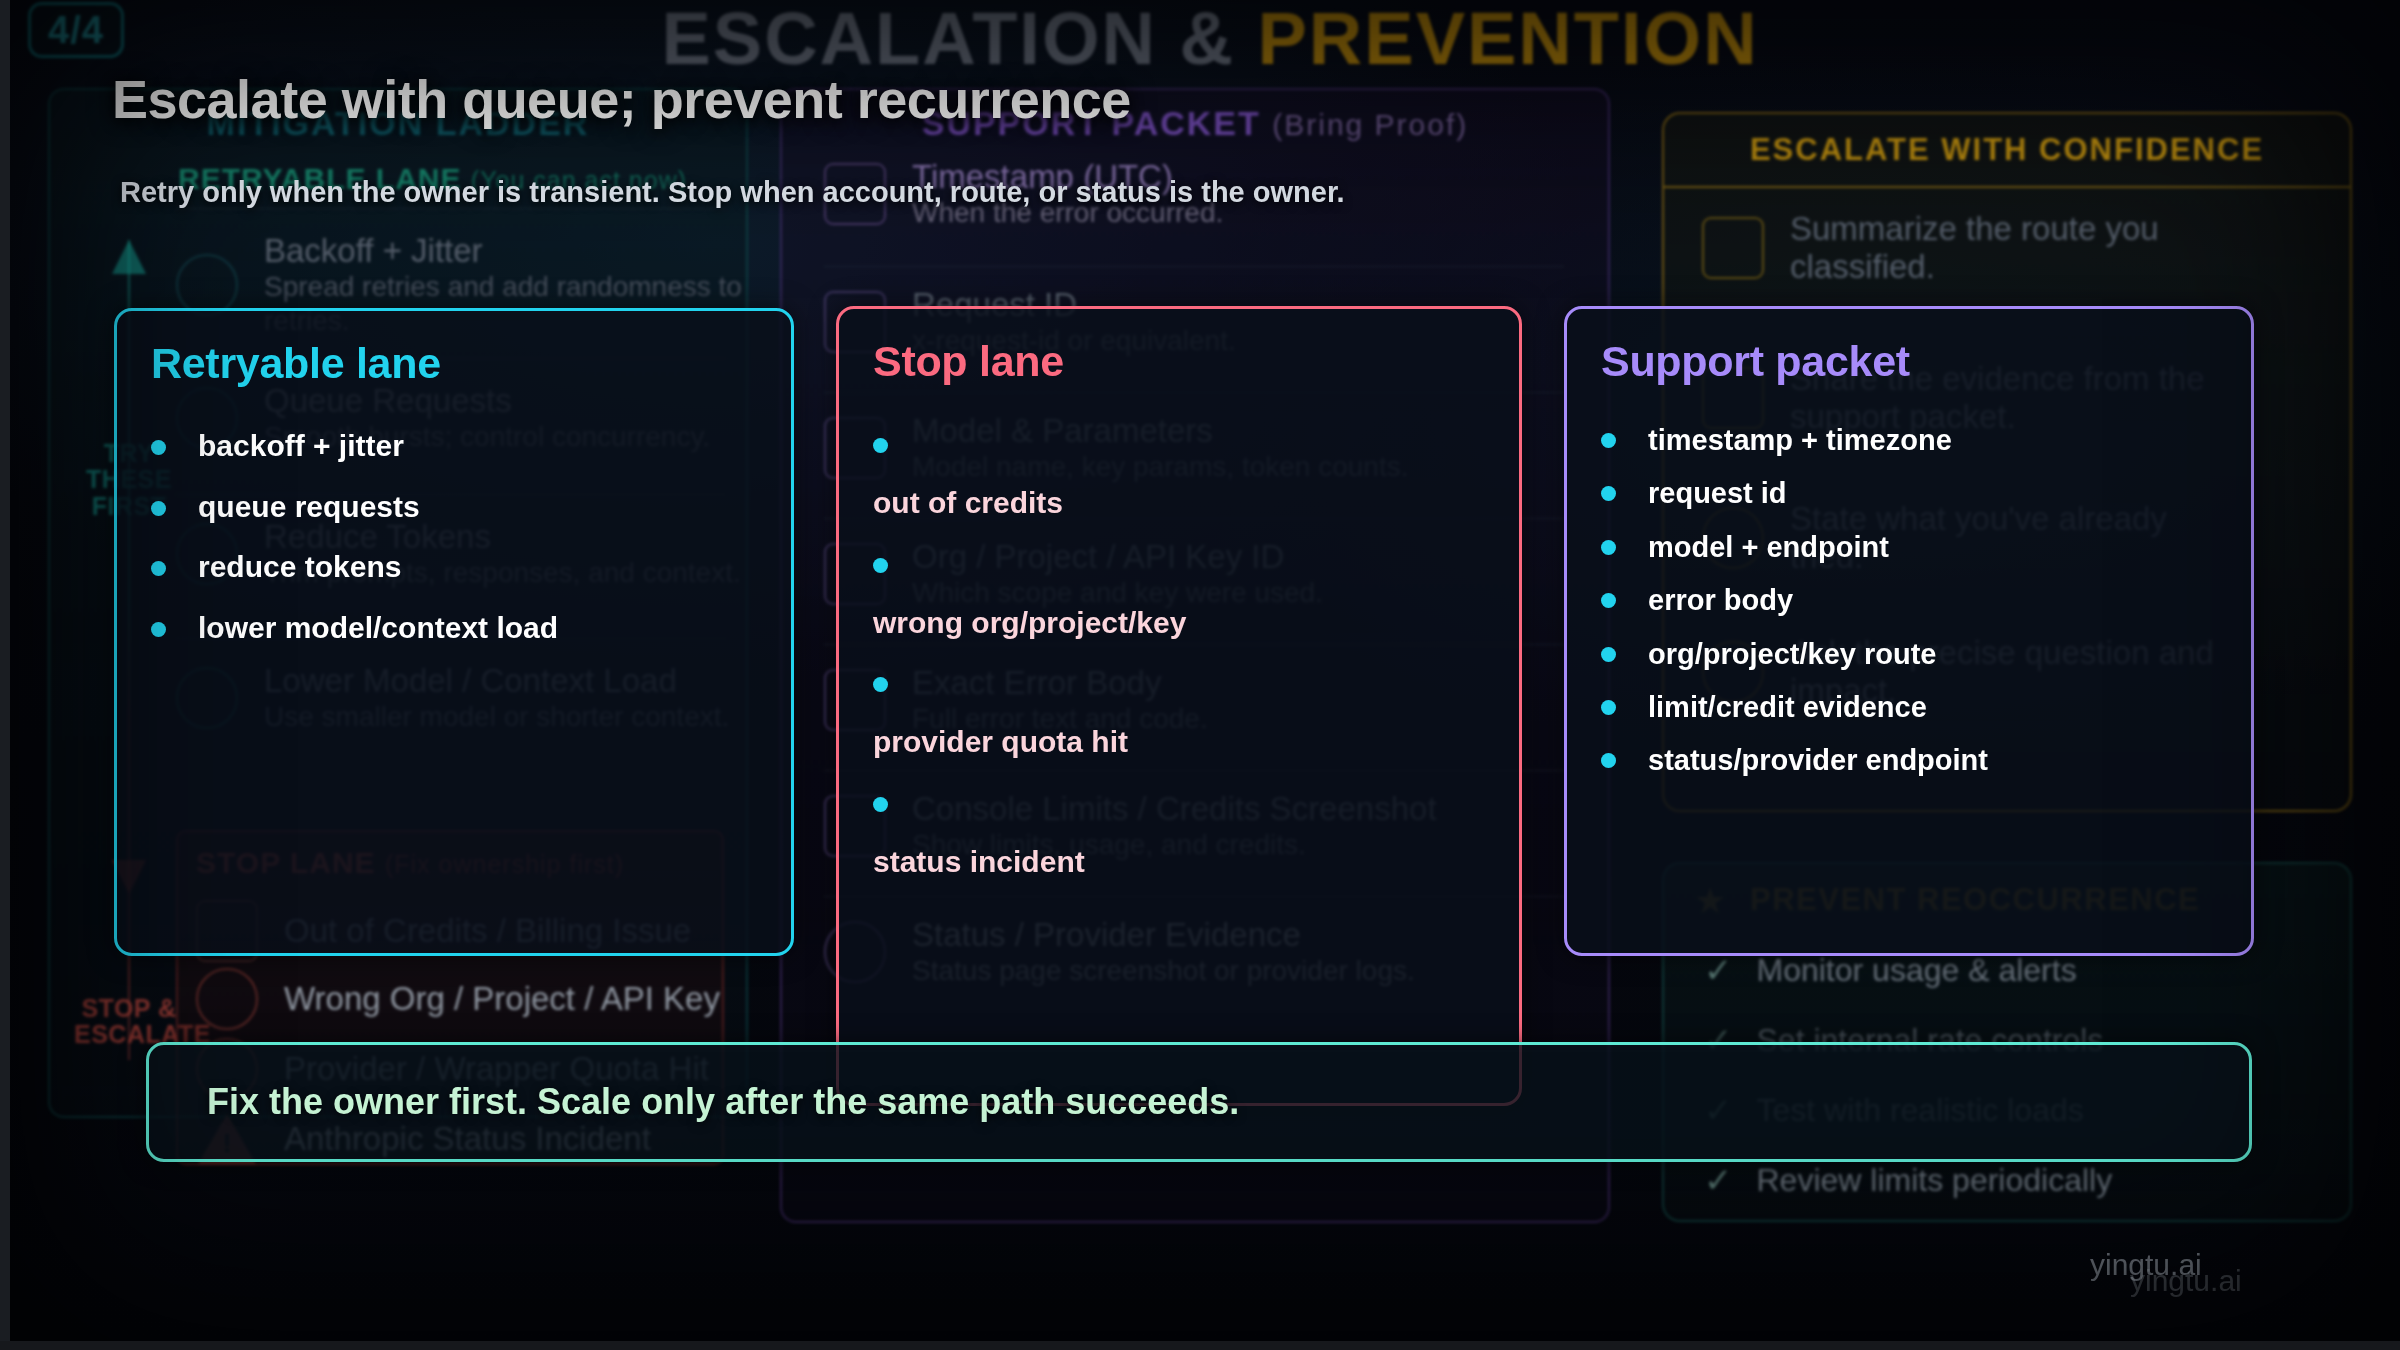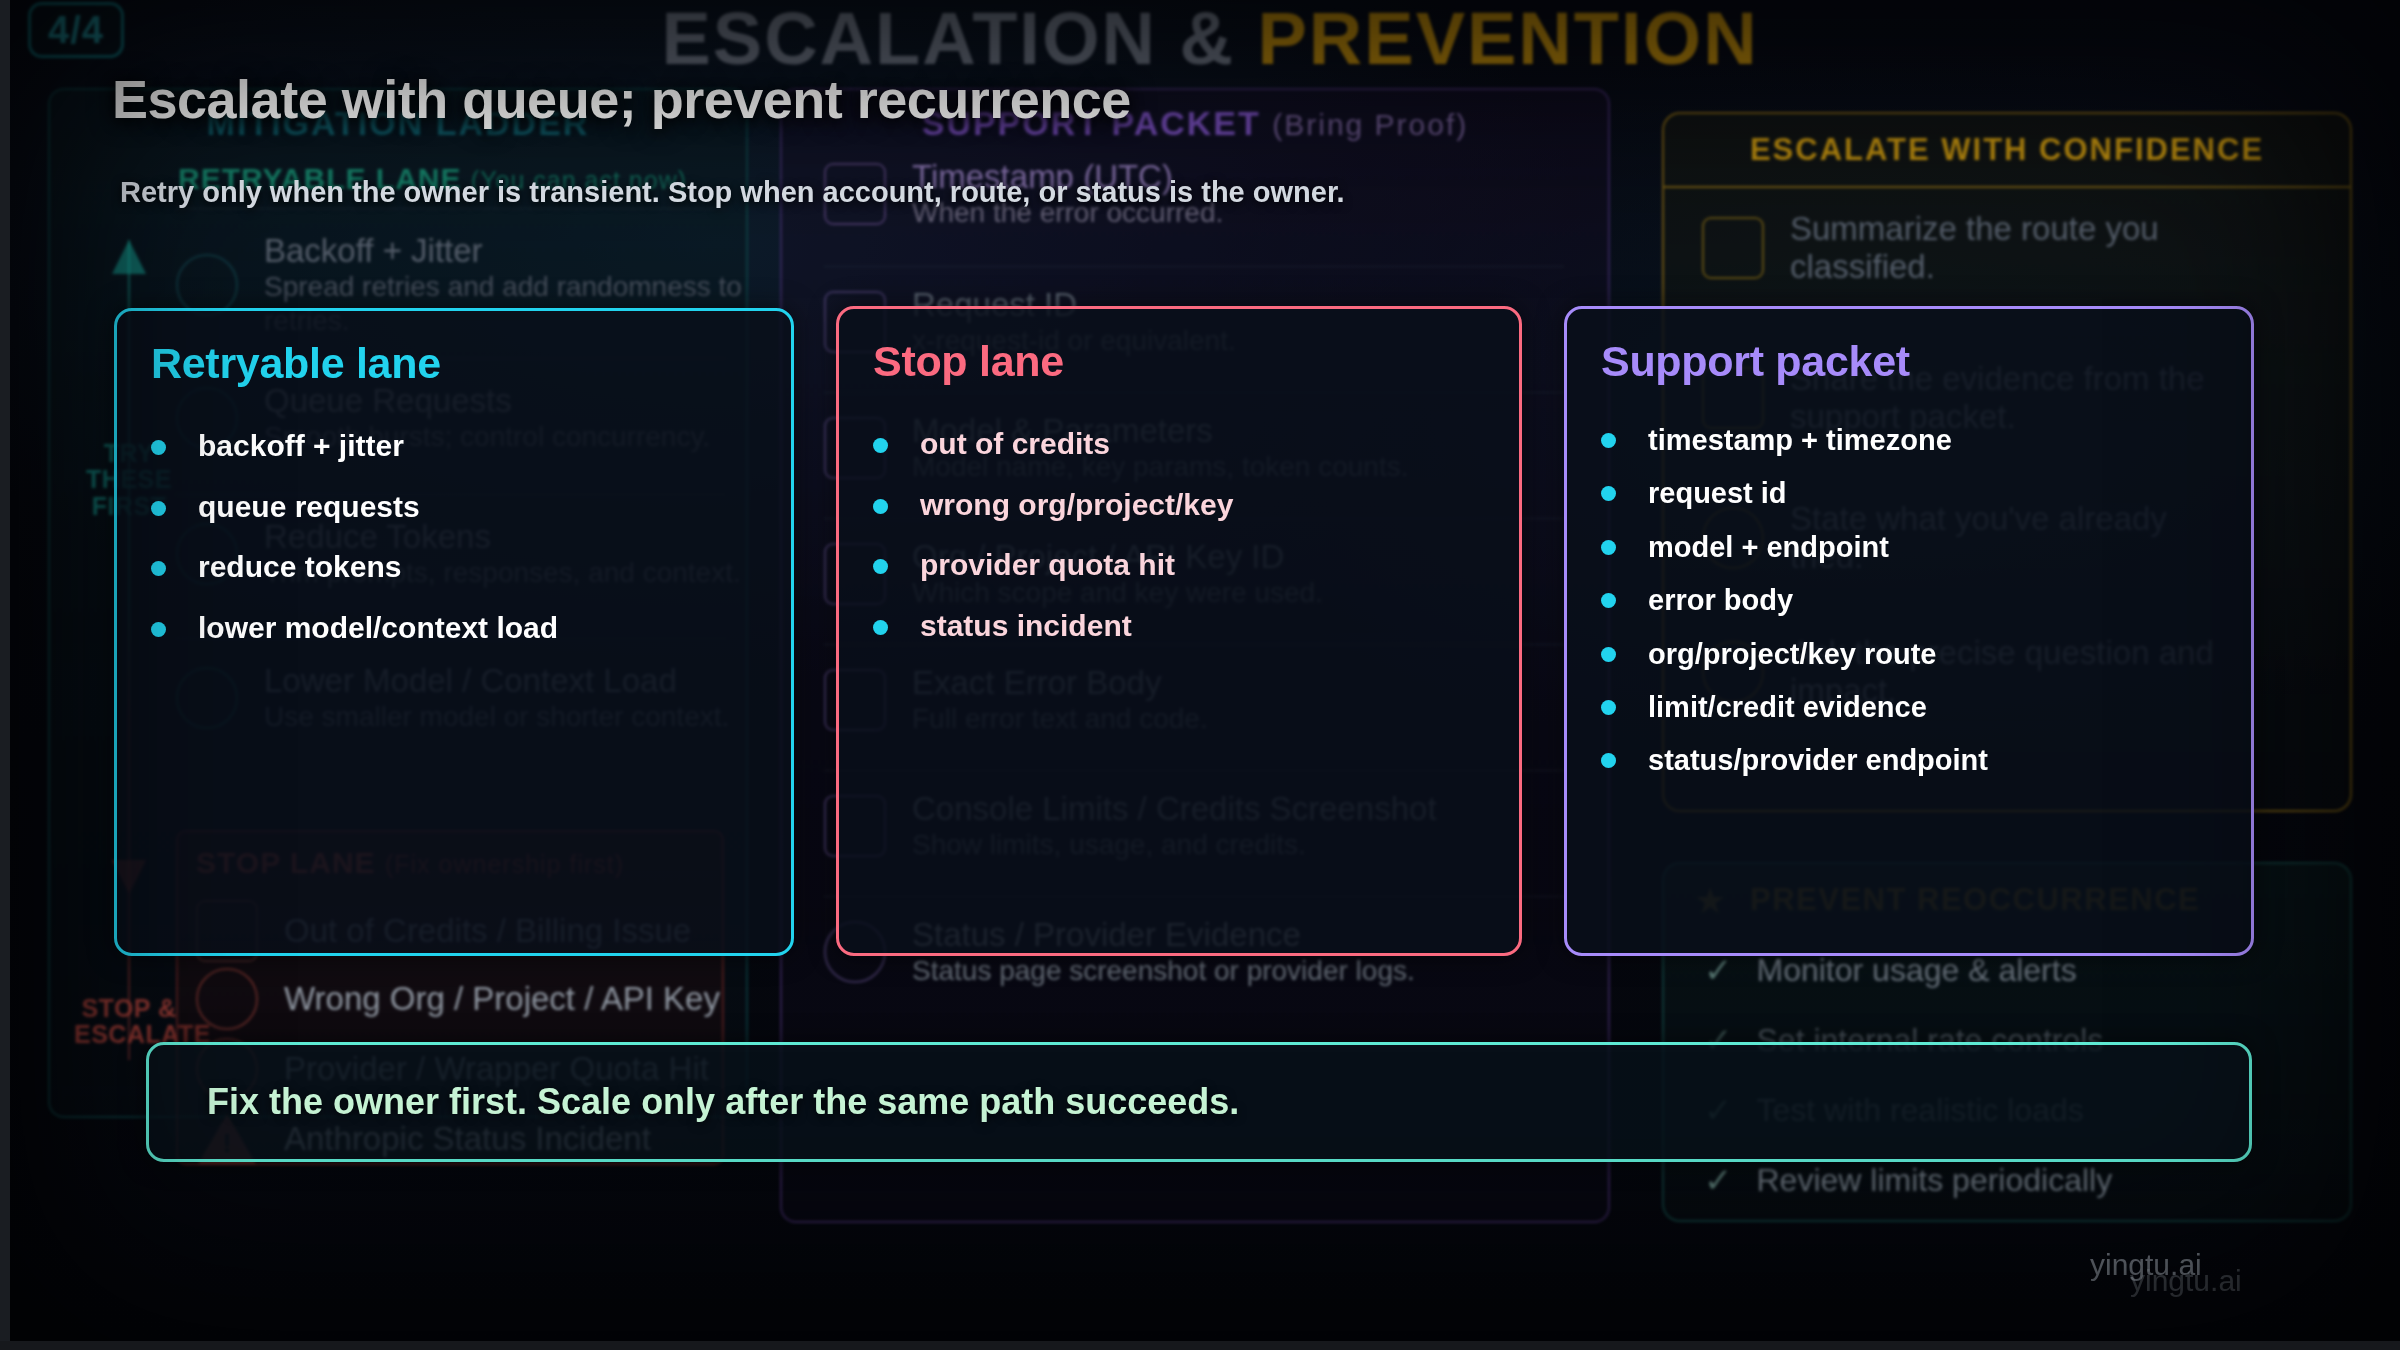--- a/index.html
+++ b/index.html
@@ -185,23 +185,23 @@
   }
   .card li .dot {
     flex:0 0 15px; width:15px; height:15px; border-radius:50%;
     background:#22d3ee; margin-top:12px;
   }
 
   #card-retry { left:114px; top:308px; width:680px; height:648px; border-color:#22d3ee; }
   #card-retry h2 { color:#22d3ee; }
   #card-retry li { color:#ffffff; }
 
-  #card-stop { left:836px; top:306px; width:686px; height:650px; border-color:#fb6a80; }
+  #card-stop { left:836px; top:306px; width:686px; height:800px; border-color:#fb6a80; }
   #card-stop h2 { color:#fb6a80; }
-  #card-stop li { color:#fbd5dc; }
+  #card-stop li { color:#fbd5dc;flex-direction:column; }
 
   #card-support { left:1564px; top:306px; width:690px; height:650px; border-color:#a78bfa; }
   #card-support h2 { color:#a78bfa; }
   #card-support li { color:#ffffff; font-size:29px; padding:9px 0; }
   #card-support li .dot { margin-top:10px; }
 
   #banner {
     position:absolute; left:146px; top:1042px; width:2106px; height:120px;
     border:3px solid #5eead4; border-radius:18px;
     background:rgba(7,18,26,.80);

